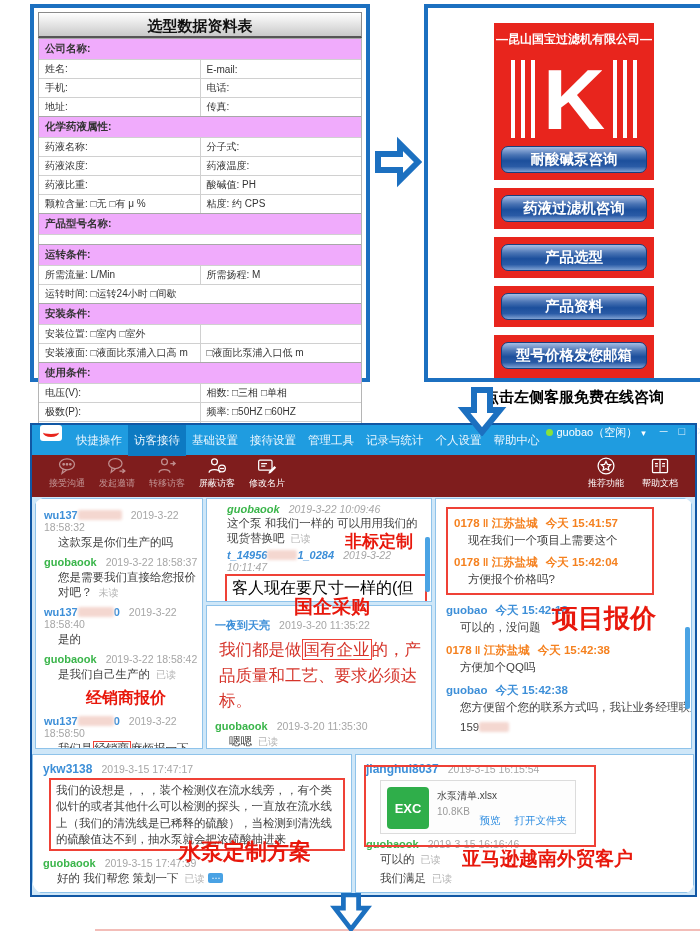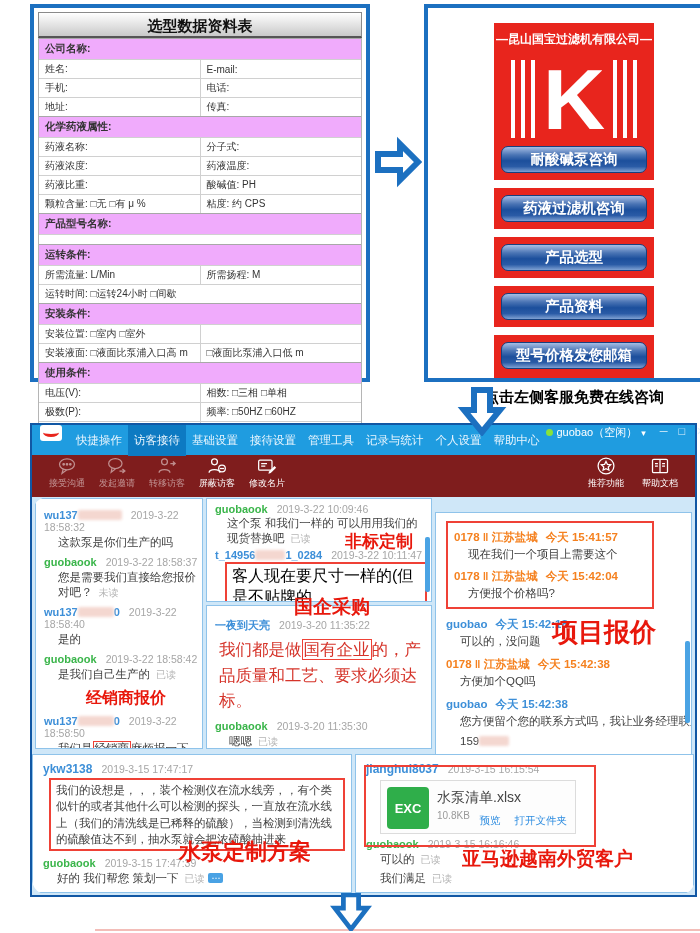--- a/index.html
+++ b/index.html
@@ -54,26 +54,26 @@
   .tool-item .ticon { height:21px; }
   .tool-item .tlabel { font-size:9px; margin-top:0; }
   .tool-item.dim { opacity:.5; }
   .toolbar-right { margin-left:auto; display:flex; gap:4px; }
 
   .win-content { position:relative; height:398px; background:#cfe7f8; overflow:hidden;border-radius:16px; }
   .panel { position:absolute; background:#fff; border:1px solid #8fc3ea; overflow:hidden; }
   #pL  { left:3px;   top:1px;   width:168px; height:251px; padding:4px 4px 0 8px; }
   #pMT { left:174px; top:1px;   width:226px; height:104px; padding:2px 4px 0 8px; }
   #pMB { left:174px; top:108px; width:226px; height:144px; padding:6px 4px 0 8px; }
-  #pR  { left:403px; top:15px;   width:257px; height:251px; padding:8px 0 0 10px; }
+  #pR  { left:403px; top:1px;   width:257px; height:251px; padding:8px 0 0 10px; }
   #pBL { left:0px;   top:257px; width:320px; height:139px; padding:5px 6px 0 10px; }
   #pBR { left:323px; top:257px; width:339px; height:139px; padding:5px 6px 0 10px; }
 
   .chat-head { margin:6px 0 2px; font-size:11px; }
-  #pMT .chat-head { margin:2px 0 1px; }
+  #pMT .chat-head { margin:2px 12px 1px;font-style:italic; }
   .name-blue { color:#3d8fd8; font-weight:bold; }
   .name-green { color:#3ab54a; font-weight:bold; }
   .head-orange { color:#f5811f; font-weight:bold; font-size:11.5px; }
   .head-blue2 { color:#3d8fd8; font-weight:bold; font-size:11.5px; }
   .time { color:#a6a6a6; font-weight:normal; font-size:10.5px; margin-left:6px; }
   .msg { color:#3f3f3f; margin:0 0 6px 14px; font-size:11.5px; }
   #pMT .msg { margin:0 0 3px 12px; }
   .read { color:#b5b5b5; font-size:10px; margin-left:6px; }
   .more-icon { display:inline-block; background:#49a2e4; color:#fff; border-radius:2px; font-size:9px;
     line-height:10px; padding:0 3px; margin-left:4px; vertical-align:1px; }
@@ -94,21 +94,21 @@
   .group-box .chat-head { margin-top:7px; }
   .big-red { font-family:"DejaVu Serif","Liberation Serif",serif; color:#d5342a; font-size:16.5px;
     line-height:1.55; margin:4px 6px 6px 4px; }
   .big-red .span-boxed { border-width:1.5px; }
   .nowrap { white-space:nowrap; overflow:hidden; display:block; width:235px; }
 
   .file-card { position:relative; display:flex; gap:8px; border:1px solid #dcdcdc; background:#fdfdfd;
     width:196px; height:54px; padding:6px; margin:4px 0 2px 14px; }
   .file-icon { width:42px; height:42px; background:#2fae4a; border-radius:4px; color:#fff; font-weight:bold;
     font-size:13px; display:flex; align-items:center; justify-content:center; flex:none; }
-  .file-name { font-size:14px; color:#444; margin-top:2px; }
+  .file-name { font-size:10px; color:#444; margin-top:2px; }
   .file-size { color:#9a9a9a; font-size:10px; margin-top:3px; }
   .file-links { position:absolute; right:8px; bottom:5px; font-size:10.5px; color:#2f8de0; display:flex; gap:14px; }
   .file-links span { cursor:pointer; }
   #boxBR { position:absolute; left:8px; top:10px; width:232px; height:82px; border:2px solid #ef4136;
     pointer-events:none; z-index:5; }
 
   .sthumb { position:absolute; width:5px; background:#4aa3e4; border-radius:2px; }
   #thumbMT { right:1px; top:38px; height:55px; }
   #thumbR { right:1px; top:128px; height:82px; }
 

